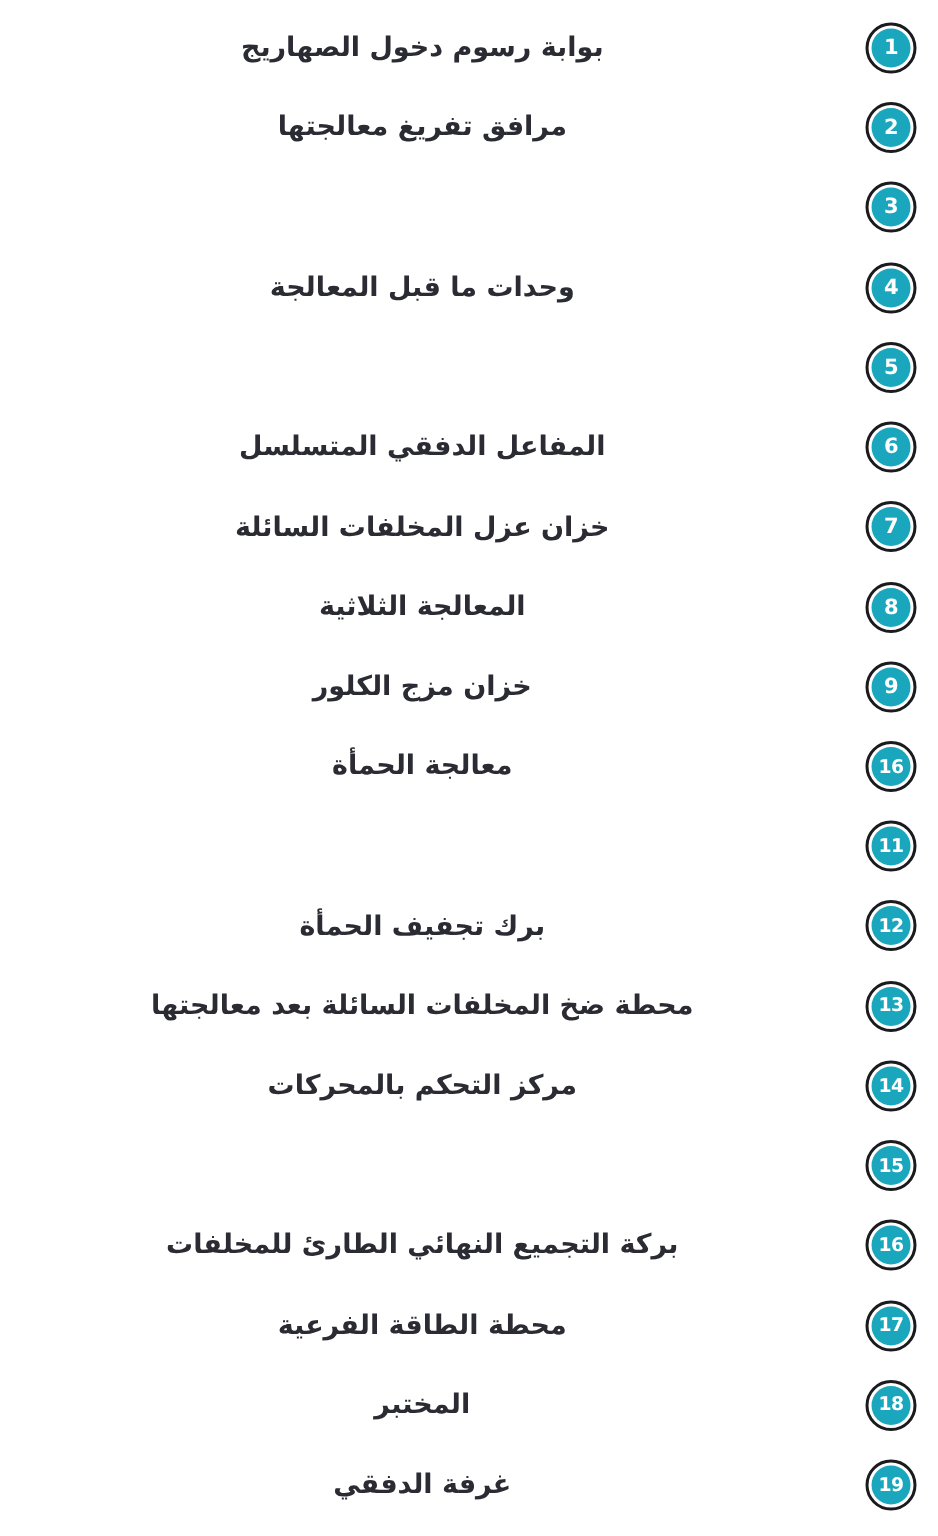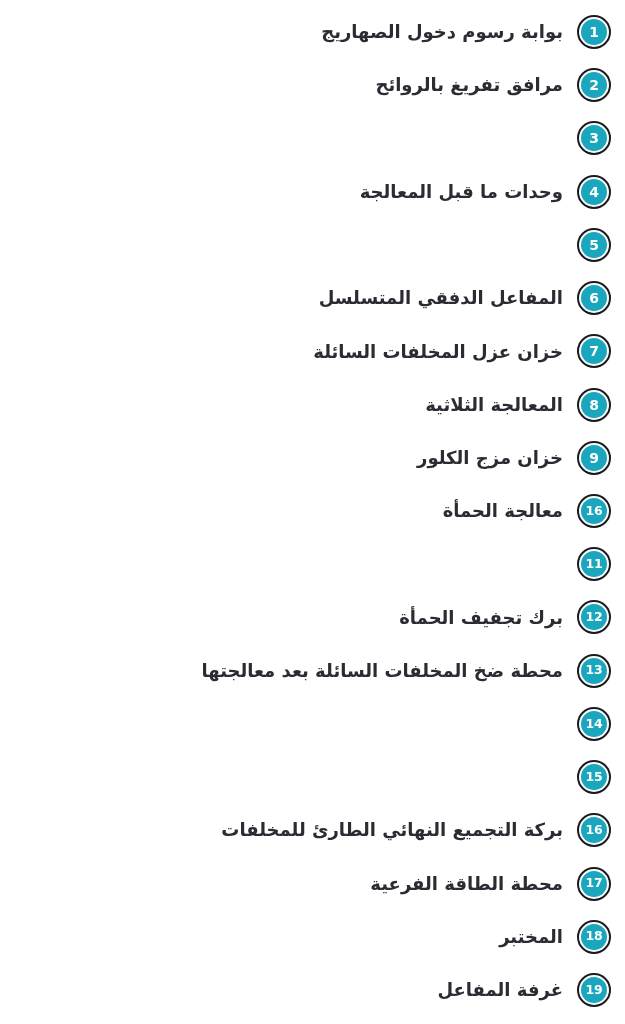--- a/index.html
+++ b/index.html
@@ -71,21 +71,21 @@
     font-size: 12.5px;
   }
 
   .label {
     flex: 1 1 auto;
     margin-right: 14px;
     color: #2b2b33;
     font-size: 18px;
     font-weight: bold;
     line-height: 1.2;
-    text-align: right;
+    text-align: center;
     white-space: nowrap;
     font-family: "DejaVu Sans", "Liberation Sans", sans-serif;
   }
 </style>
 </head>
 <body>
 
 <div class="legend-panel">
 
   <div class="legend-row">
@@ -96,21 +96,21 @@
     </div>
     <div class="label">بوابة رسوم دخول الصهاريج</div>
   </div>
 
   <div class="legend-row">
     <div class="badge">
       <div class="badge-inner">
         <span class="badge-num">2</span>
       </div>
     </div>
-    <div class="label">مرافق تفريغ بالروائح</div>
+    <div class="label">مرافق تفريغ معالجتها</div>
   </div>
 
   <div class="legend-row">
     <div class="badge">
       <div class="badge-inner">
         <span class="badge-num">3</span>
       </div>
     </div>
   </div>
 
@@ -201,20 +201,21 @@
     </div>
     <div class="label">محطة ضخ المخلفات السائلة بعد معالجتها</div>
   </div>
 
   <div class="legend-row">
     <div class="badge">
       <div class="badge-inner">
         <span class="badge-num two-digit">14</span>
       </div>
     </div>
+    <div class="label">مركز التحكم بالمحركات</div>
   </div>
 
   <div class="legend-row">
     <div class="badge">
       <div class="badge-inner">
         <span class="badge-num two-digit">15</span>
       </div>
     </div>
   </div>
 
@@ -244,16 +245,16 @@
     </div>
     <div class="label">المختبر</div>
   </div>
 
   <div class="legend-row">
     <div class="badge">
       <div class="badge-inner">
         <span class="badge-num two-digit">19</span>
       </div>
     </div>
-    <div class="label">غرفة المفاعل</div>
+    <div class="label">غرفة الدفقي</div>
   </div>
 
 </div>
 
 </body></html>

